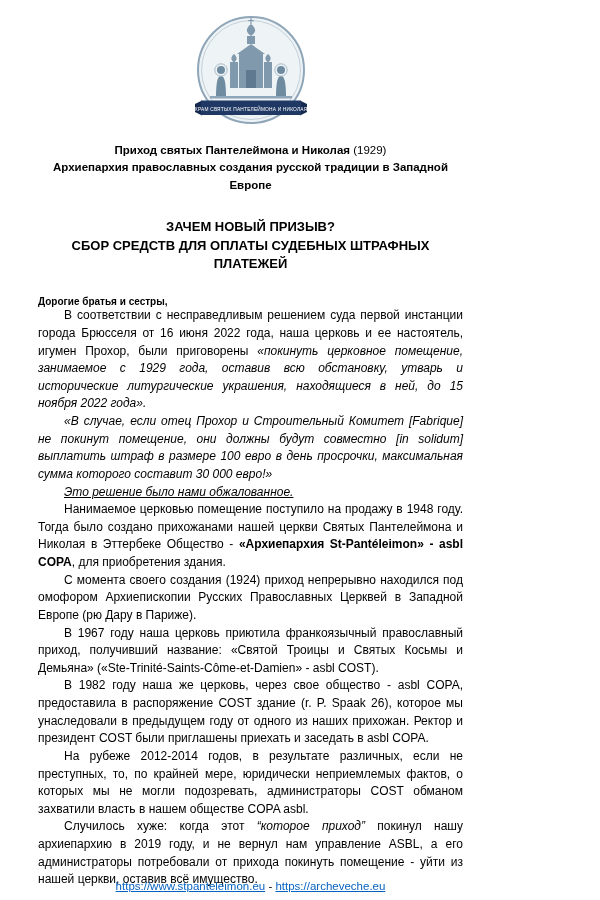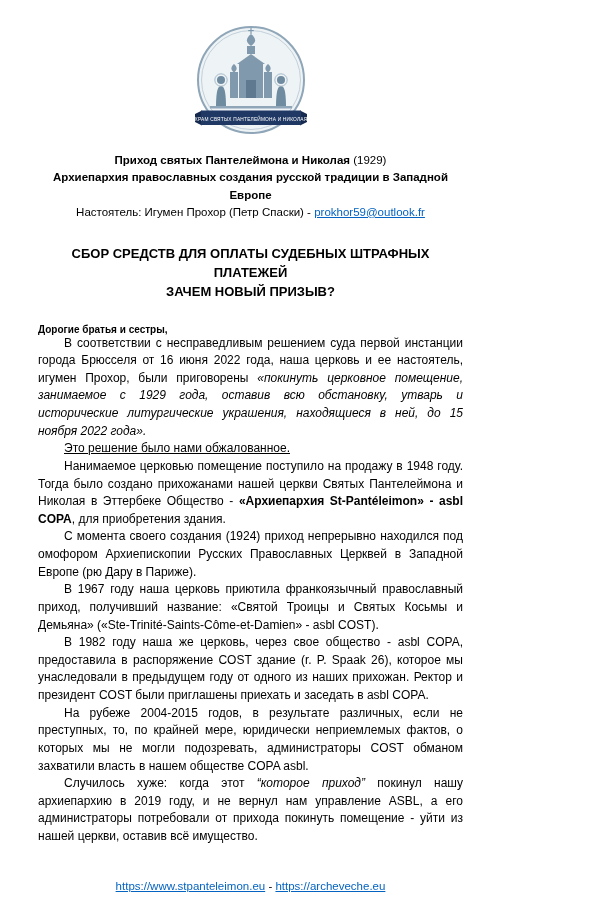--- a/index.html
+++ b/index.html
@@ -1,33 +1,33 @@
 <!DOCTYPE html>
 <html><head>
 <meta charset="utf-8">
 <style>
   html, body { margin:0; padding:0; background:#ffffff; }
   body { width:600px; font-family:"Liberation Sans", sans-serif; color:#000; }
   .page {
     position:relative; width:501px; height:900px; box-sizing:border-box;
-    padding:24px 38px 34px 38px; overflow:hidden; background:#fff;
+    padding:14px 38px 34px 38px; overflow:hidden; background:#fff;
   }
   .logo-wrap { text-align:center; margin-bottom:4px; }
   .letterhead { text-align:center; }
   .h-line { font-size:11.5px; line-height:1.5; }
   .bold { font-weight:bold; }
   .title-block { text-align:center; font-weight:bold; font-size:13px; line-height:1.45; margin-top:24px; }
   .salutation { font-weight:bold; font-size:10px; margin-top:22px; }
   p.para {
     font-size:12px; line-height:1.47; text-align:justify;
     margin:0; text-indent:26px;
   }
   .gap { margin-top:13px; }
   .it { font-style:italic; }
-  .ul { text-decoration:underline; }
+  .ul { text-decoration:underline;font-style:italic; }
   a.link { color:#0563c1; text-decoration:underline; cursor:pointer; }
   .footer {
     position:absolute; left:0; right:0; bottom:8px;
     text-align:center; font-size:11.5px;
   }
 </style>
 </head>
 <body>
 
 <div class="page">
@@ -63,42 +63,42 @@
         <path d="M115 90 L108 86.5 L108 101.5 L115 98 Z" fill="#16294f"></path>
         <rect x="9" y="86.5" width="100" height="14.5" fill="#1f3864"></rect>
       </g>
       <text x="59" y="96.5" text-anchor="middle" font-size="4.8" letter-spacing="0.2" fill="#ffffff">ХРАМ СВЯТЫХ ПАНТЕЛЕЙМОНА И НИКОЛАЯ</text>
     </svg>
   </div>
 
   <div class="letterhead">
     <div class="h-line"><span class="bold">Приход святых Пантелеймона и Николая</span><span> (1929)</span></div>
     <div class="h-line bold">Архиепархия православных создания русской традиции в Западной Европе</div>
-    <div class="h-line"><span>Настоятель: Игумен Прохор (Петр Спаски) - </span><a class="link" href="#">prokhor59@outlook.fr</a></div>
   </div>
 
   <div class="title-block">
+    <div>ЗАЧЕМ НОВЫЙ ПРИЗЫВ?</div>
     <div>СБОР СРЕДСТВ ДЛЯ ОПЛАТЫ СУДЕБНЫХ ШТРАФНЫХ ПЛАТЕЖЕЙ</div>
-    <div>ЗАЧЕМ НОВЫЙ ПРИЗЫВ?</div>
   </div>
 
   <div class="salutation">Дорогие братья и сестры,</div>
 
   <p class="para gap"><span>В соответствии с несправедливым решением суда первой инстанции города Брюсселя от 16 июня 2022 года, наша церковь и ее настоятель, игумен Прохор, были приговорены </span><span class="it">«покинуть церковное помещение, занимаемое с 1929 года, оставив всю обстановку, утварь и исторические литургические украшения, находящиеся в ней, до 15 ноября 2022 года».</span></p>
 
+  <p class="para"><span class="it">«В случае, если отец Прохор и Строительный Комитет [Fabrique] не покинут помещение, они должны будут совместно [in solidum] выплатить штраф в размере 100 евро в день просрочки, максимальная сумма которого составит 30 000 евро!»</span></p>
 
   <p class="para gap"><span class="ul">Это решение было нами обжалованное.</span></p>
 
   <p class="para gap"><span>Нанимаемое церковью помещение поступило на продажу в 1948 году. Тогда было создано прихожанами нашей церкви Святых Пантелеймона и Николая в Эттербеке Общество - </span><span class="bold">«Архиепархия St-Pantéleimon» - asbl COPA</span><span>, для приобретения здания.</span></p>
 
   <p class="para">С момента своего создания (1924) приход непрерывно находился под омофором Архиепископии Русских Православных Церквей в Западной Европе (рю Дару в Париже).</p>
 
   <p class="para gap">В 1967 году наша церковь приютила франкоязычный православный приход, получивший название: «Святой Троицы и Святых Косьмы и Демьяна» («Ste-Trinité-Saints-Côme-et-Damien» - asbl COST).</p>
 
   <p class="para gap">В 1982 году наша же церковь, через свое общество - asbl COPA, предоставила в распоряжение COST здание (r. P. Spaak 26), которое мы унаследовали в предыдущем году от одного из наших прихожан. Ректор и президент COST были приглашены приехать и заседать в asbl COPA.</p>
 
-  <p class="para gap">На рубеже 2004-2015 годов, в результате различных, если не преступных, то, по крайней мере, юридически неприемлемых фактов, о которых мы не могли подозревать, администраторы COST обманом захватили власть в нашем обществе COPA asbl.</p>
+  <p class="para gap">На рубеже 2012-2014 годов, в результате различных, если не преступных, то, по крайней мере, юридически неприемлемых фактов, о которых мы не могли подозревать, администраторы COST обманом захватили власть в нашем обществе COPA asbl.</p>
 
   <p class="para"><span>Случилось хуже: когда этот </span><span class="it">“которое приход”</span><span> покинул нашу архиепархию в 2019 году, и не вернул нам управление ASBL, а его администраторы потребовали от прихода покинуть помещение - уйти из нашей церкви, оставив всё имущество.</span></p>
 
   <div class="footer"><a class="link" href="#">https://www.stpanteleimon.eu</a><span> - </span><a class="link" href="#">https://archeveche.eu</a></div>
 
 </div>
 
 </body></html>

